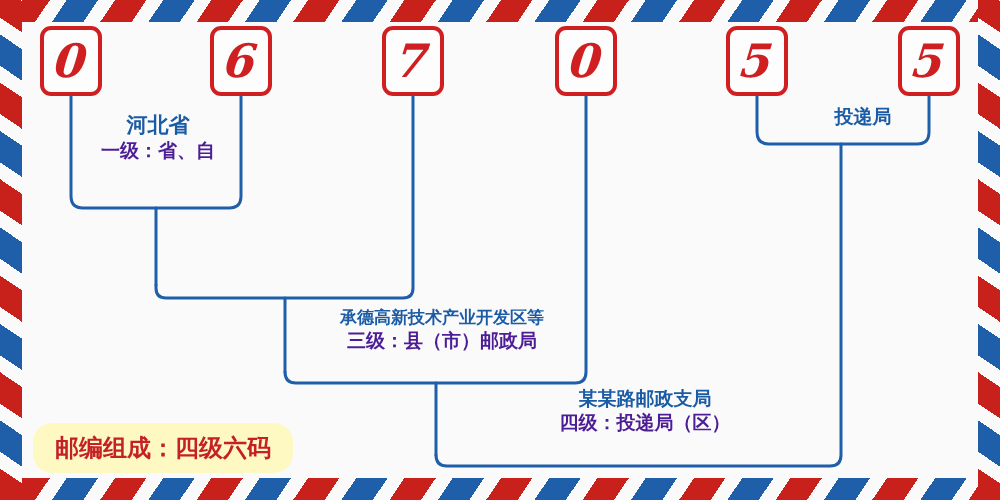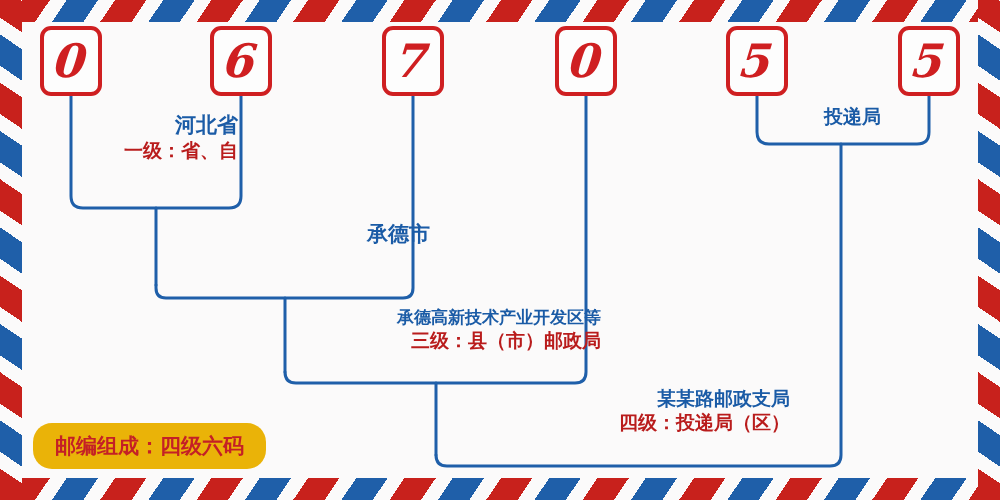--- a/index.html
+++ b/index.html
@@ -56,60 +56,60 @@
     font-weight:700;font-style:italic;
     font-size:46px;line-height:1;color:#cf1f21;
     transform:skewX(-6deg);
   }
 
   
   #wires{position:absolute;left:0;top:0;width:1000px;height:500px;}
 
   
   .label{
-    position:absolute;text-align:right;
+    position:absolute;text-align:center;
     white-space:nowrap;line-height:1.12;
   }
   .label .lname{
     display:block;
     font-family:"DejaVu Serif", serif;
     font-weight:700;color:#1a5ba6;
   }
   .label .ldesc{
     display:block;
     font-family:"DejaVu Sans", sans-serif;
-    font-weight:700;color:#b91c1c;
+    font-weight:700;color:#4c1d95;
   }
 
   #lbl-l1{left:78px;top:113px;width:160px;}
   #lbl-l1 .lname{font-size:21px;margin-bottom:2px;}
   #lbl-l1 .ldesc{font-size:19px;line-height:1.22;white-space:normal;}
 
   #lbl-l2{left:170px;top:222px;width:260px;}
   #lbl-l2 .lname{font-size:21px;margin-bottom:2px;}
   #lbl-l2 .ldesc{font-size:19px;}
 
   #lbl-l3{left:283px;top:308px;width:318px;}
   #lbl-l3 .lname{font-size:17px;margin-bottom:3px;}
   #lbl-l3 .ldesc{font-size:19px;}
 
   #lbl-l4{left:500px;top:388px;width:290px;}
   #lbl-l4 .lname{font-size:19px;margin-bottom:3px;}
   #lbl-l4 .ldesc{font-size:19px;}
 
-  #lbl-top{left:701px;top:106px;width:180px;}
+  #lbl-top{left:773px;top:106px;width:180px;}
   #lbl-top .lname{font-size:19px;}
 
   
   #footer-pill{
     position:absolute;left:33px;top:423px;
     padding:9px 22px;border-radius:19px;
-    background:#eab308;
+    background:#fef9c3;
     font-family:"DejaVu Serif", serif;
-    font-weight:700;font-size:21px;color:#c42026;
+    font-weight:700;font-size:24px;color:#c42026;
     white-space:nowrap;
   }
 </style>
 </head>
 <body>
 
 <div id="stage">
 
   <div class="border-band band-top band-h"></div>
   <div class="border-band band-bottom band-h"></div>
@@ -157,21 +157,20 @@
   <div class="label" id="lbl-top">
     <span class="lname">投递局</span>
   </div>
 
   <div class="label" id="lbl-l1">
     <span class="lname">河北省</span>
     <span class="ldesc"><span>一级：省、自</span><br></span>
   </div>
 
   <div class="label" id="lbl-l2">
-    <span class="lname">承德市</span>
   </div>
 
   <div class="label" id="lbl-l4">
     <span class="lname">某某路邮政支局</span>
     <span class="ldesc">四级：投递局（区）</span>
   </div>
 
   <div class="label" id="lbl-l3">
     <span class="lname">承德高新技术产业开发区等</span>
     <span class="ldesc">三级：县（市）邮政局</span>

